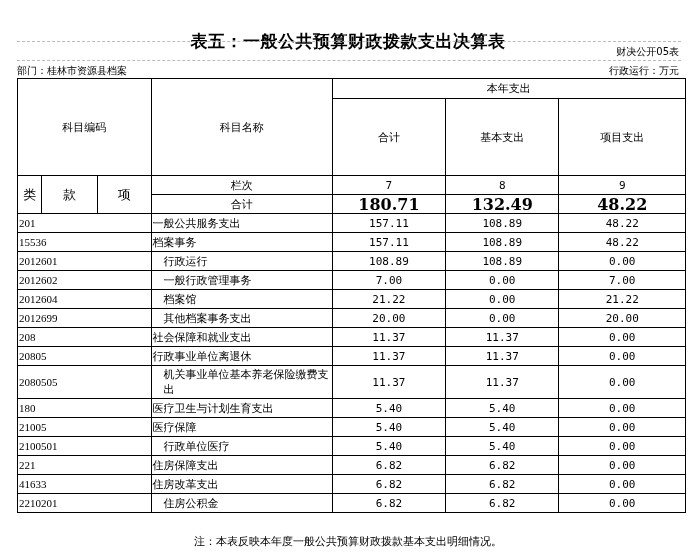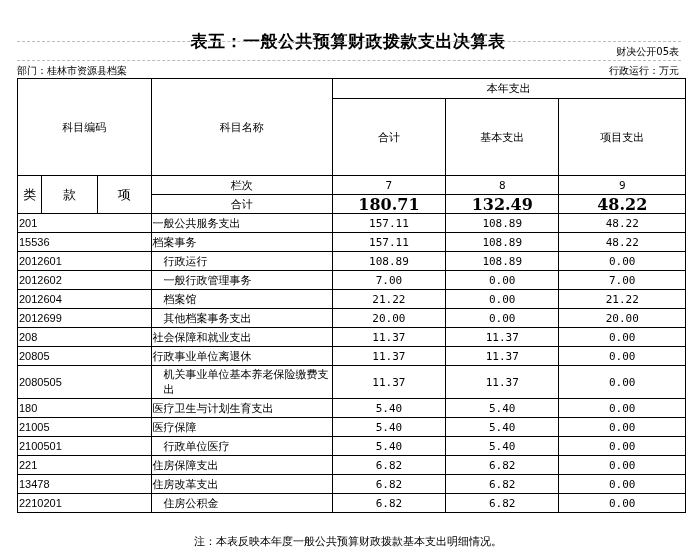--- a/index.html
+++ b/index.html
@@ -8,21 +8,21 @@
   .meta-row { position:absolute; left:17px; width:664px; height:19px; font-size:10px; border-top:1px dashed #bbb; }
   .meta-row .right { position:absolute; right:2px; top:3px; }
   .meta-row .left { position:absolute; left:0; top:3px; }
   .meta1 { top:41px; }
   .meta2 { top:60px; }
   table.main { position:absolute; left:17px; top:78px; border-collapse:collapse; table-layout:fixed; width:669px; font-size:11px; }
   table.main td { border:1px solid #000; padding:0; height:18px; line-height:13px; overflow:hidden; white-space:nowrap; }
   .c { text-align:center; }
   .num { text-align:center; font-family:"DejaVu Sans Mono", monospace; font-size:11px; }
   .bold { font-weight:bold; font-family:"DejaVu Serif", serif; font-size:16px; }
-  .code { text-align:left; padding-left:1px !important; font-family:Liberation Sans, sans-serif; font-size:11px; }
+  .code { text-align:left; padding-left:1px !important; font-family:Liberation Serif, serif; font-size:11px; }
   .name { text-align:left; padding-left:1px !important; }
   .indent { padding-left:12px !important; }
   .wrap { white-space:normal !important; line-height:15px !important; }
   .note { position:absolute; left:0; top:534px; width:696px; text-align:center; font-size:11px; }
 </style>
 </head>
 <body>
 
 <div class="title">表五：一般公共预算财政拨款支出决算表</div>
 
@@ -155,21 +155,21 @@
         <td class="num">0.00</td>
       </tr>
       <tr style="height: 18px;">
         <td class="code" colspan="3">221</td>
         <td class="name">住房保障支出</td>
         <td class="num">6.82</td>
         <td class="num">6.82</td>
         <td class="num">0.00</td>
       </tr>
       <tr style="height: 18px;">
-        <td class="code" colspan="3">13478</td>
+        <td class="code" colspan="3">41633</td>
         <td class="name">住房改革支出</td>
         <td class="num">6.82</td>
         <td class="num">6.82</td>
         <td class="num">0.00</td>
       </tr>
       <tr style="height: 18px;">
         <td class="code" colspan="3">2210201</td>
         <td class="name indent">住房公积金</td>
         <td class="num">6.82</td>
         <td class="num">6.82</td>

